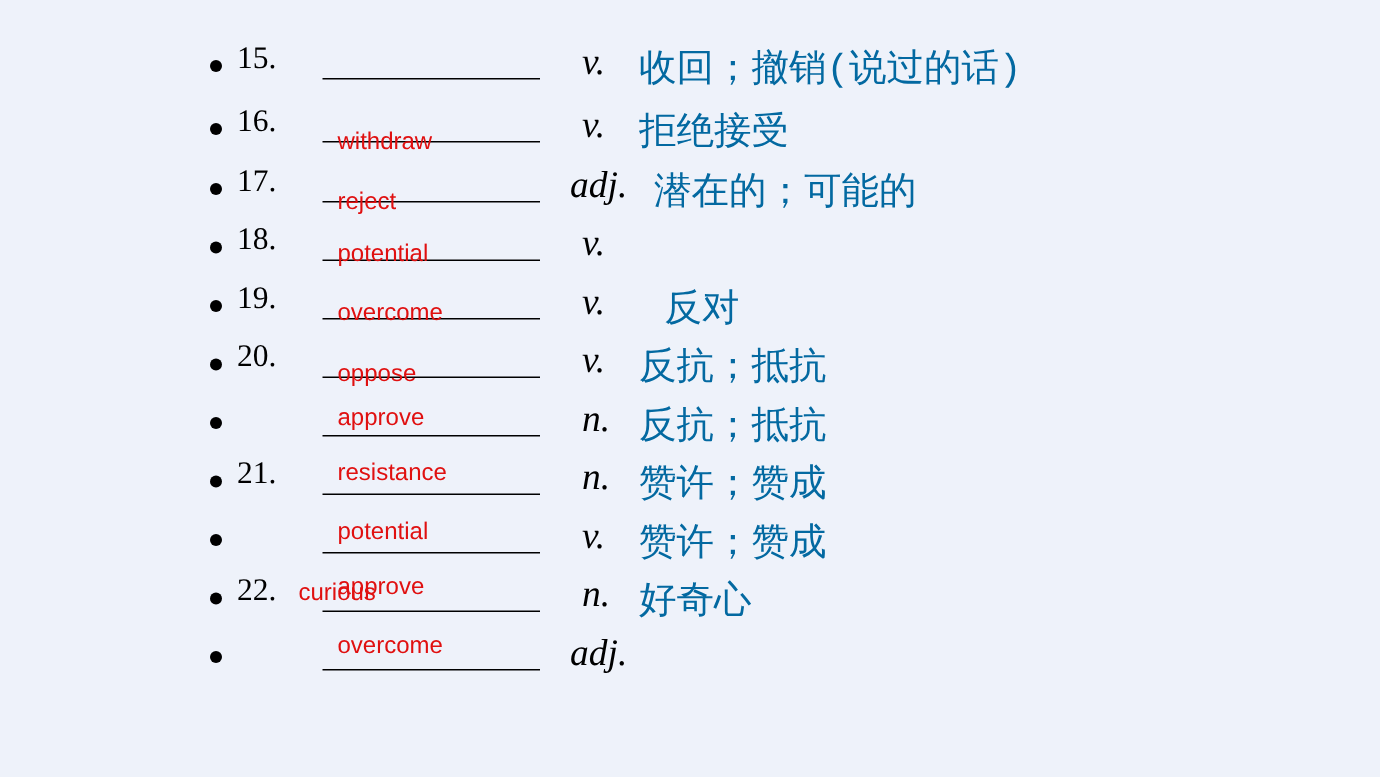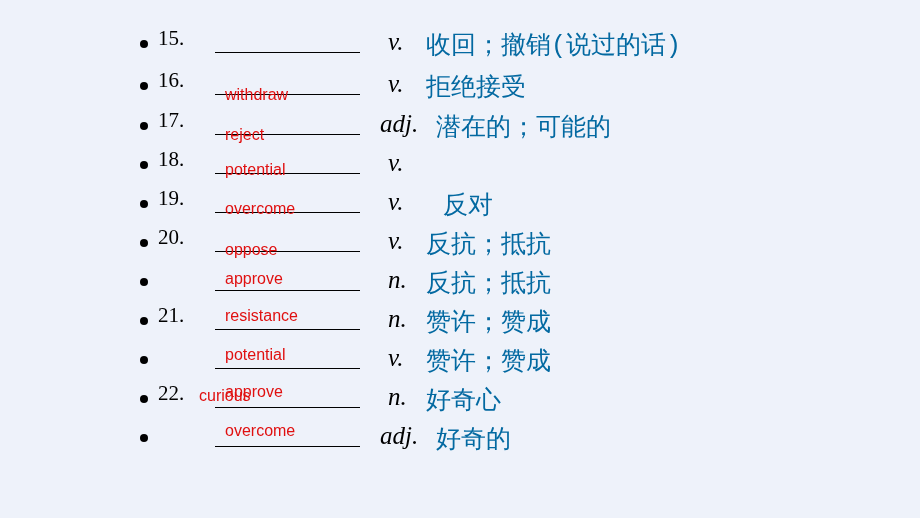--- a/index.html
+++ b/index.html
@@ -158,16 +158,15 @@
       <div class="blank"></div>
       <div class="answer" style="top: -2px;">approve</div>
       <div class="pos" style="left: 248px;">n.</div>
       <div class="meaning" style="left: 286px;">好奇心</div>
     </div>
     <div class="row" style="top: 424px;">
       <div class="bullet"></div>
       <div class="blank"></div>
       <div class="answer" style="top: -2px;">overcome</div>
       <div class="pos" style="left: 240px;">adj.</div>
-      <div class="meaning" style="left: 296px;">好奇的</div>
     </div>
     <div style="position: absolute; left: 199px; top: 387px; font-size: 16px; color: rgb(224, 16, 16); font-family: &quot;Liberation Sans&quot;, sans-serif;">curious</div>
   </div>
 
 </body></html>

